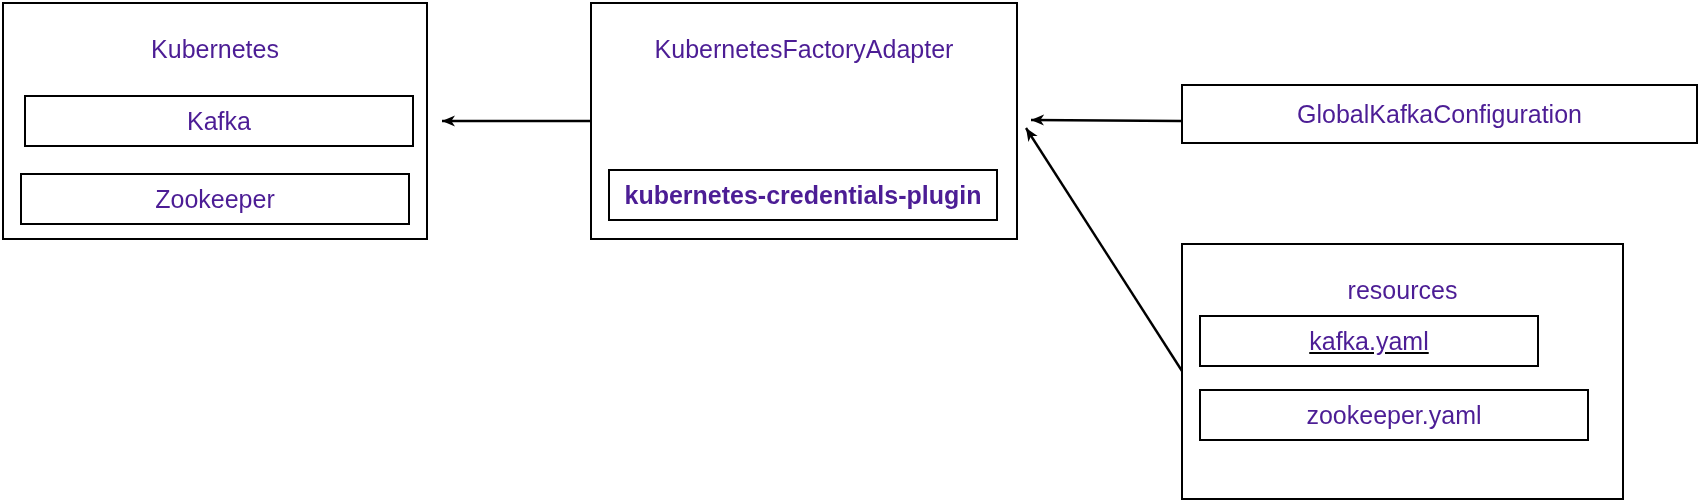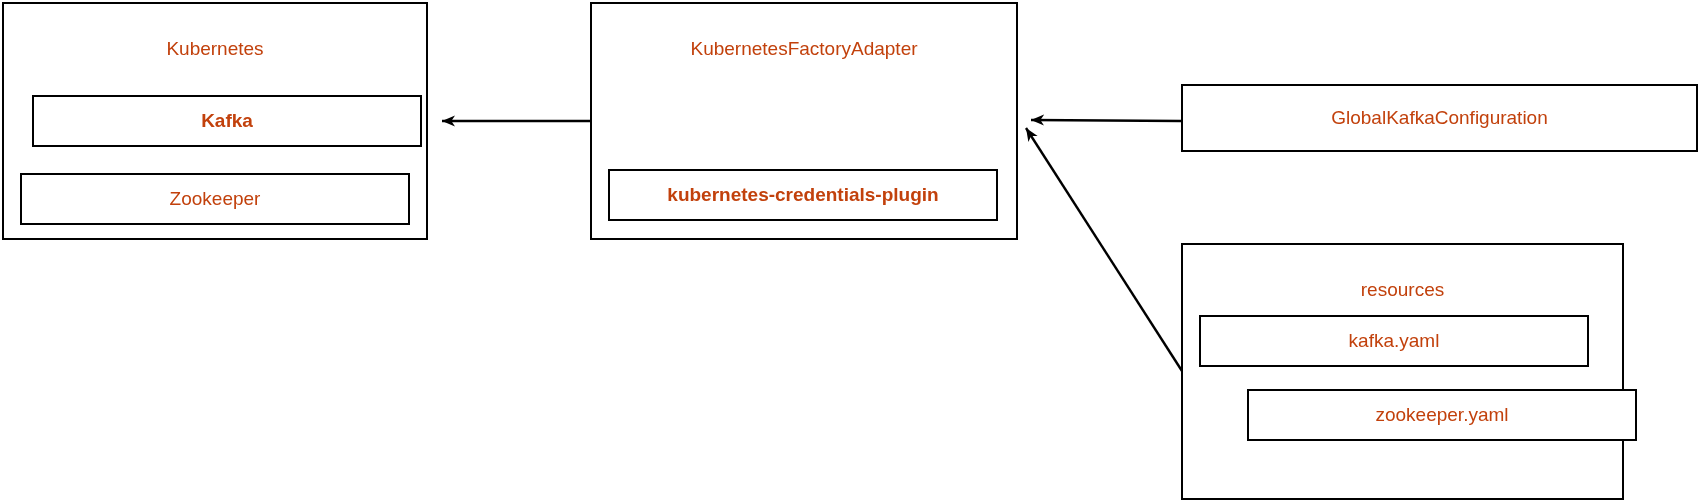--- a/index.html
+++ b/index.html
@@ -19,22 +19,22 @@
     position: absolute;
     box-sizing: border-box;
     border: 2px solid #000000;
     background: #ffffff;
   }
   .node-label {
     position: absolute;
     left: 0;
     right: 0;
     text-align: center;
-    color: #c2410c;
-    font-size: 19px;
+    color: #4c1d95;
+    font-size: 25px;
     line-height: 22px;
     white-space: nowrap;
   }
   .group-title {
     top: 34px;
   }
   .leaf {
     display: flex;
     align-items: center;
     justify-content: center;
@@ -73,41 +73,41 @@
     </g>
 
     <g>
       <line x1="1182" y1="371" x2="1026" y2="128" stroke="#000000" stroke-width="2.4" marker-end="url(#arrowhead-left)"></line>
     </g>
   </svg>
 
   <div class="node" style="left:2px; top:2px; width:426px; height:238px;">
     <div class="node-label group-title">Kubernetes</div>
   </div>
-  <div class="node leaf" style="left:32px; top:95px; width:390px; height:52px;font-weight:bold;">
+  <div class="node leaf" style="left:24px; top:95px; width:390px; height:52px;">
     <div class="node-label">Kafka</div>
   </div>
   <div class="node leaf" style="left:20px; top:173px; width:390px; height:52px;">
     <div class="node-label">Zookeeper</div>
   </div>
 
   <div class="node" style="left:590px; top:2px; width:428px; height:238px;">
     <div class="node-label group-title">KubernetesFactoryAdapter</div>
   </div>
   <div class="node leaf" style="left:608px; top:169px; width:390px; height:52px;font-weight:bold;">
     <div class="node-label">kubernetes-credentials-plugin</div>
   </div>
 
-  <div class="node leaf" style="left:1181px; top:84px; width:517px; height:68px;">
+  <div class="node leaf" style="left:1181px; top:84px; width:517px; height:60px;">
     <div class="node-label">GlobalKafkaConfiguration</div>
   </div>
 
   <div class="node" style="left:1181px; top:243px; width:443px; height:257px;">
     <div class="node-label group-title">resources</div>
   </div>
-  <div class="node leaf" style="left:1199px; top:315px; width:390px; height:52px;">
+  <div class="node leaf" style="left:1199px; top:315px; width:340px; height:52px;text-decoration:underline;">
     <div class="node-label">kafka.yaml</div>
   </div>
-  <div class="node leaf" style="left:1199px; top:389px; width:390px; height:52px;margin-left:48px;">
+  <div class="node leaf" style="left:1199px; top:389px; width:390px; height:52px;">
     <div class="node-label">zookeeper.yaml</div>
   </div>
 
 </div>
 
 </body></html>

